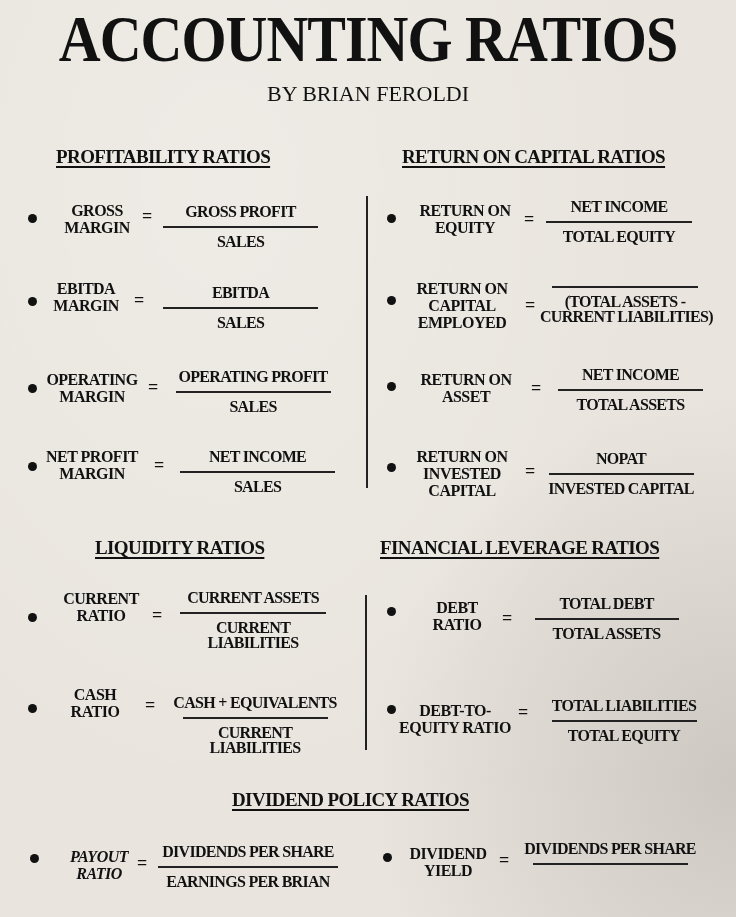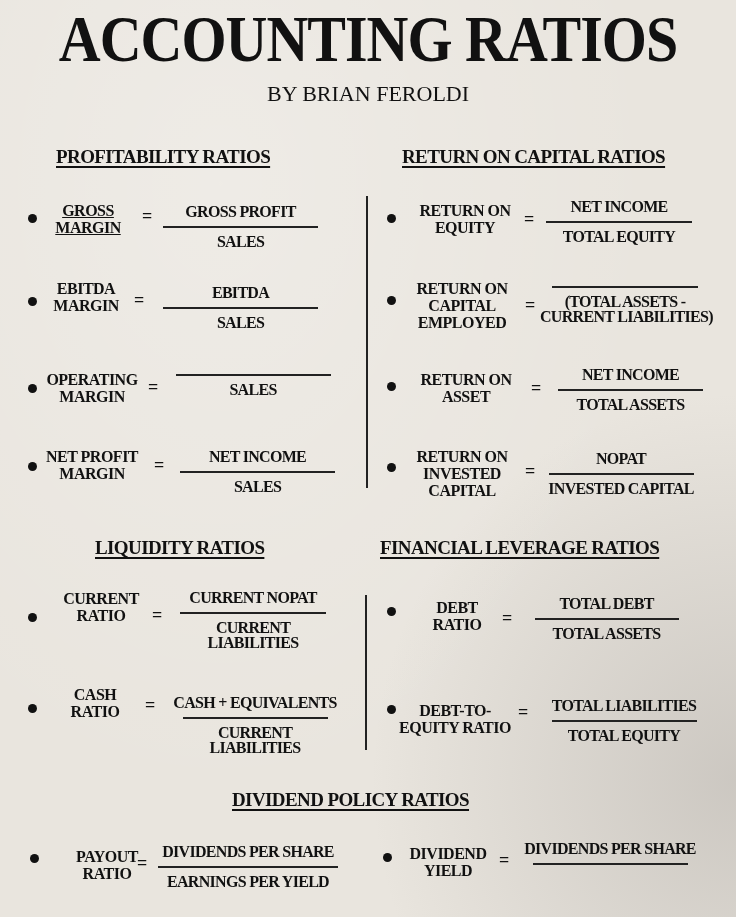--- a/index.html
+++ b/index.html
@@ -52,21 +52,21 @@
 <div class="abs heading" style="left:402px; top:146px;">RETURN ON CAPITAL RATIOS</div>
 <div class="abs heading" style="left:95px; top:537px;">LIQUIDITY RATIOS</div>
 <div class="abs heading" style="left:380px; top:537px;">FINANCIAL LEVERAGE RATIOS</div>
 <div class="abs heading" style="left:232px; top:789px;">DIVIDEND POLICY RATIOS</div>
 
 <div class="abs vline" style="left:366px; top:196px; height:292px;"></div>
 <div class="abs vline" style="left:365px; top:595px; height:155px;"></div>
 
 <div class="ratio">
   <div class="bullet" style="left:28px; top:214px;"></div>
-  <div class="label" style="left:48px; width:80px; top:202px;text-decoration:underline;">
+  <div class="label" style="left:57px; width:80px; top:202px;">
     <div>GROSS</div>
     <div>MARGIN</div>
   </div>
   <div class="eq" style="left:142px; top:206px;">=</div>
   <div class="frac" style="left:163px; width:155px; top:203px;">
     <div class="num">GROSS PROFIT</div>
     <div class="bar" style="width:155px;"></div>
     <div class="den">SALES</div>
   </div>
 </div>
@@ -86,20 +86,21 @@
 </div>
 
 <div class="ratio">
   <div class="bullet" style="left:28px; top:384px;"></div>
   <div class="label" style="left:40px; width:104px; top:371px;">
     <div>OPERATING</div>
     <div>MARGIN</div>
   </div>
   <div class="eq" style="left:148px; top:377px;">=</div>
   <div class="frac" style="left:172px; width:162px; top:368px;">
+    <div class="num">OPERATING PROFIT</div>
     <div class="bar" style="width:155px;"></div>
     <div class="den">SALES</div>
   </div>
 </div>
 
 <div class="ratio">
   <div class="bullet" style="left:28px; top:462px;"></div>
   <div class="label" style="left:40px; width:104px; top:448px;">
     <div>NET PROFIT</div>
     <div>MARGIN</div>
@@ -171,21 +172,21 @@
 </div>
 
 <div class="ratio">
   <div class="bullet" style="left:28px; top:613px;"></div>
   <div class="label" style="left:56px; width:90px; top:590px;">
     <div>CURRENT</div>
     <div>RATIO</div>
   </div>
   <div class="eq" style="left:152px; top:605px;">=</div>
   <div class="frac" style="left:180px; width:146px; top:589px;">
-    <div class="num">CURRENT NOPAT</div>
+    <div class="num">CURRENT ASSETS</div>
     <div class="bar" style="width:146px;"></div>
     <div class="den">CURRENT</div>
     <div class="den">LIABILITIES</div>
   </div>
 </div>
 
 <div class="ratio">
   <div class="bullet" style="left:28px; top:704px;"></div>
   <div class="label" style="left:60px; width:70px; top:686px;">
     <div>CASH</div>
@@ -223,29 +224,29 @@
   <div class="eq" style="left:518px; top:702px;">=</div>
   <div class="frac" style="left:544px; width:160px; top:697px;">
     <div class="num">TOTAL LIABILITIES</div>
     <div class="bar" style="width:145px;"></div>
     <div class="den">TOTAL EQUITY</div>
   </div>
 </div>
 
 <div class="ratio">
   <div class="bullet" style="left:30px; top:854px;"></div>
-  <div class="label" style="left:68px; width:78px; top:848px;">
+  <div class="label" style="left:60px; width:78px; top:848px;font-style:italic;">
     <div>PAYOUT</div>
     <div>RATIO</div>
   </div>
   <div class="eq" style="left:137px; top:853px;">=</div>
   <div class="frac" style="left:154px; width:188px; top:843px;">
     <div class="num">DIVIDENDS PER SHARE</div>
     <div class="bar" style="width:180px;"></div>
-    <div class="den">EARNINGS PER YIELD</div>
+    <div class="den">EARNINGS PER BRIAN</div>
   </div>
 </div>
 
 <div class="ratio">
   <div class="bullet" style="left:383px; top:853px;"></div>
   <div class="label" style="left:400px; width:96px; top:845px;">
     <div>DIVIDEND</div>
     <div>YIELD</div>
   </div>
   <div class="eq" style="left:499px; top:850px;">=</div>

